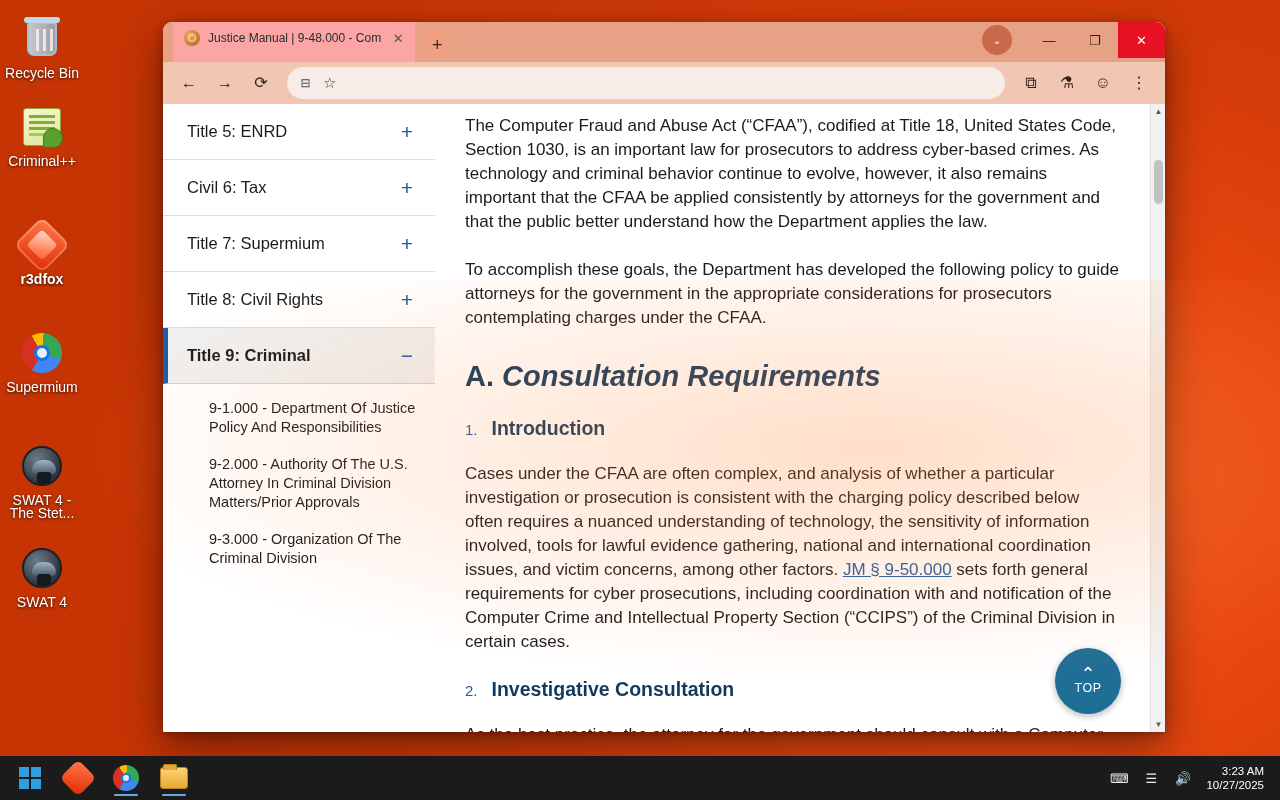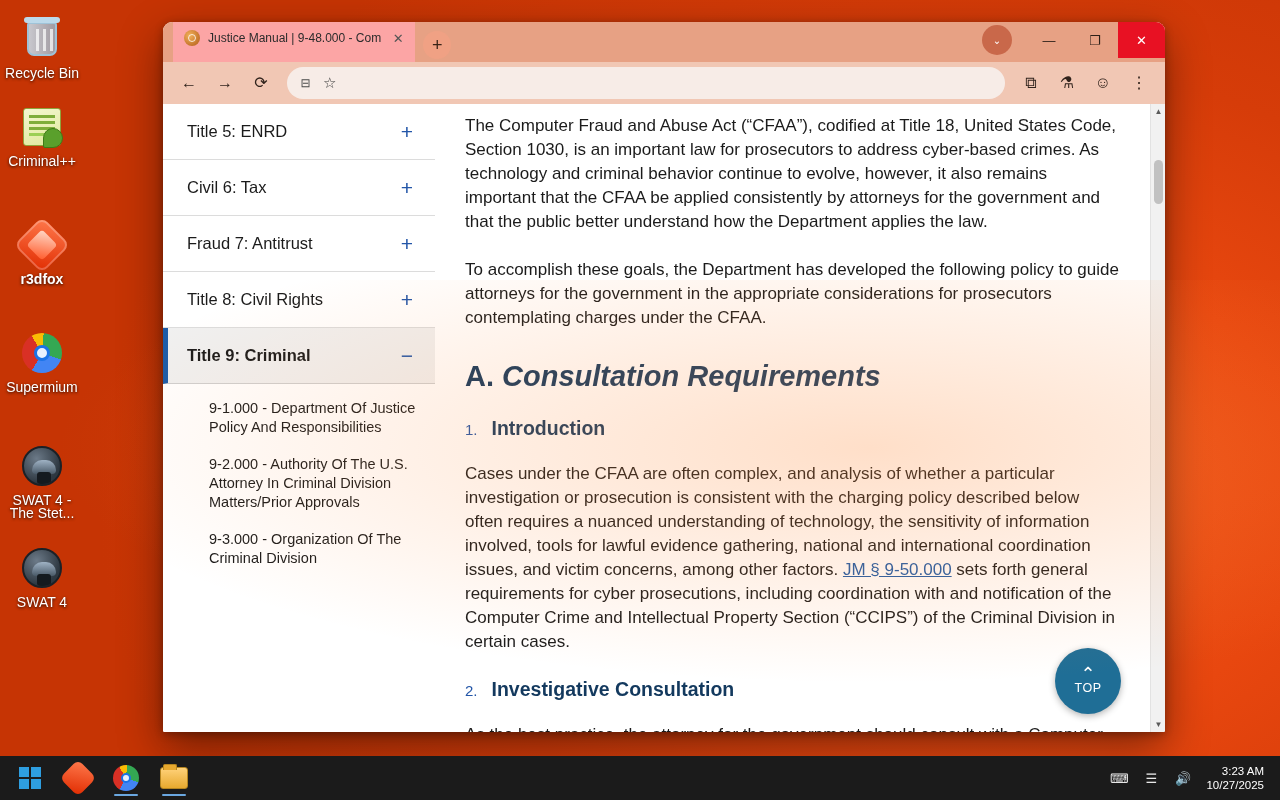--- a/index.html
+++ b/index.html
@@ -455,21 +455,21 @@
       <div class="sidebar">
         <div class="nav-item">
           <span>Title 5: ENRD</span>
           <span class="plus">+</span>
         </div>
         <div class="nav-item">
           <span>Civil 6: Tax</span>
           <span class="plus">+</span>
         </div>
         <div class="nav-item">
-          <span>Fraud 7: Antitrust</span>
+          <span>Title 7: Supermium</span>
           <span class="plus">+</span>
         </div>
         <div class="nav-item">
           <span>Title 8: Civil Rights</span>
           <span class="plus">+</span>
         </div>
         <div class="nav-item active">
           <span>Title 9: Criminal</span>
           <span class="plus">−</span>
         </div>

